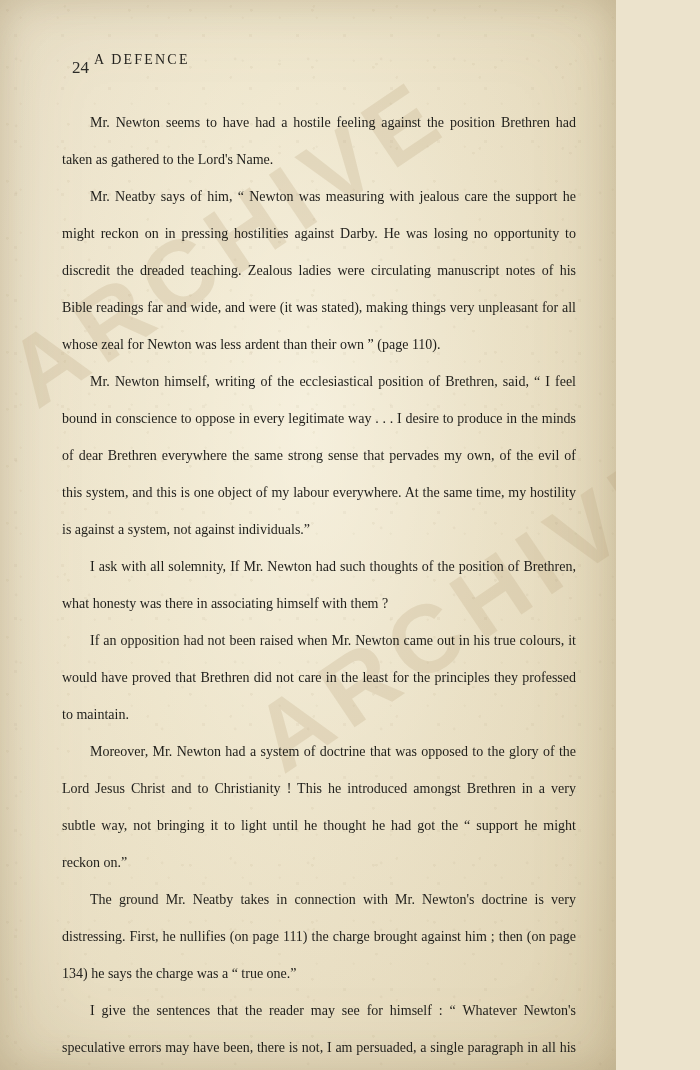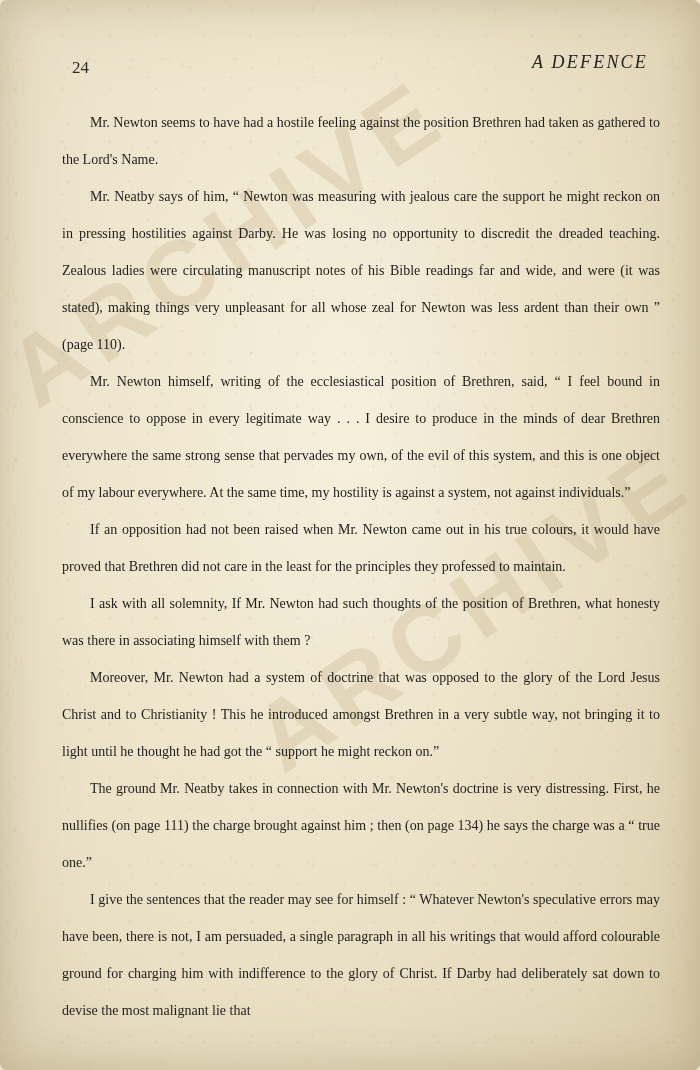--- a/index.html
+++ b/index.html
@@ -8,28 +8,27 @@
   }
   body {
     width: 700px;
     height: 1070px;
     background: #ece3cc;
     font-family: "Liberation Serif", serif;
     overflow: hidden;
   }
   #page {
     position: relative;
-    width: 700px;
+    width: 616px;
     height: 1070px;
     box-sizing: border-box;
     background:
       radial-gradient(ellipse at 50% 40%, rgba(255,252,240,0.55) 0%, rgba(255,250,232,0.12) 45%, rgba(212,196,160,0.16) 78%, rgba(188,170,130,0.30) 100%),
       linear-gradient(100deg, #efe7d2 0%, #ece3c9 35%, #e9dfc4 62%, #e4d9bb 100%);
     overflow: hidden;
-    border-radius: 7px;
   }
   
   #grain {
     position: absolute;
     inset: 0;
     pointer-events: none;
     background-image:
       radial-gradient(circle at 12% 18%, rgba(160,140,100,0.10) 0 1.2px, transparent 1.6px),
       radial-gradient(circle at 78% 9%,  rgba(160,140,100,0.09) 0 1.1px, transparent 1.5px),
       radial-gradient(circle at 33% 67%, rgba(150,130,95,0.08) 0 1.4px, transparent 1.8px),
@@ -85,24 +84,23 @@
     top: 8px;
     font-size: 17px;
     color: #2b2b28;
     font-family: "Liberation Serif", serif;
   }
   .running-head {
     position: absolute;
     left: 0;
     right: 0;
     top: 2px;
-    text-align: right;
-    font-size: 18px;
+    text-align: left;
+    font-size: 14px;
     letter-spacing: 2.2px;
-    font-style: italic;
     color: #25241f;
     padding-left: 42px;
   }
   .body-text {
     margin: 8px 40px 0 62px;
     color: #1f1e1a;
     font-size: 14px;
     line-height: 37px;
     text-align: justify;
     text-justify: inter-word;
@@ -130,21 +128,21 @@
 
     <div class="header">
       <div class="folio">24</div>
       <div class="running-head">A  DEFENCE</div>
     </div>
 
     <div class="body-text">
       <p>Mr. Newton seems to have had a hostile feeling against the position Brethren had taken as gathered to the Lord's Name.</p>
       <p>Mr. Neatby says of him, “ Newton was measuring with jealous care the support he might reckon on in pressing hostilities against Darby.  He was losing no opportunity to discredit the dreaded teaching.  Zealous ladies were circulating manuscript notes of his Bible readings far and wide, and were (it was stated), making things very unpleasant for all whose zeal for Newton was less ardent than their own ” (page 110).</p>
       <p>Mr. Newton himself, writing of the ecclesiastical position of Brethren, said, “ I feel bound in conscience to oppose in every legitimate way . . . I desire to produce in the minds of dear Brethren everywhere the same strong sense that pervades my own, of the evil of this system, and this is one object of my labour everywhere.  At the same time, my hostility is against a system, not against individuals.”</p>
+      <p>I ask with all solemnity, If Mr. Newton had such thoughts of the position of Brethren, what honesty was there in associating himself with them ?</p>
       <p>If an opposition had not been raised when Mr. Newton came out in his true colours, it would have proved that Brethren did not care in the least for the principles they professed to maintain.</p>
-      <p>I ask with all solemnity, If Mr. Newton had such thoughts of the position of Brethren, what honesty was there in associating himself with them ?</p>
       <p>Moreover, Mr. Newton had a system of doctrine that was opposed to the glory of the Lord Jesus Christ and to Christianity !  This he introduced amongst Brethren in a very subtle way, not bringing it to light until he thought he had got the “ support he might reckon on.”</p>
       <p>The ground Mr. Neatby takes in connection with Mr. Newton's doctrine is very distressing.   First, he nullifies (on page 111) the charge brought against him ; then (on page 134) he says the charge was a “ true one.”</p>
       <p>I give the sentences that the reader may see for himself : “ Whatever Newton's speculative errors may have been, there is not, I am persuaded, a single paragraph in all his writings that would afford colourable ground for charging him with indifference to the glory of Christ.  If Darby had deliberately sat down to devise the most malignant lie that</p>
     </div>
 
   </div>
 </div>
 
 </body></html>

